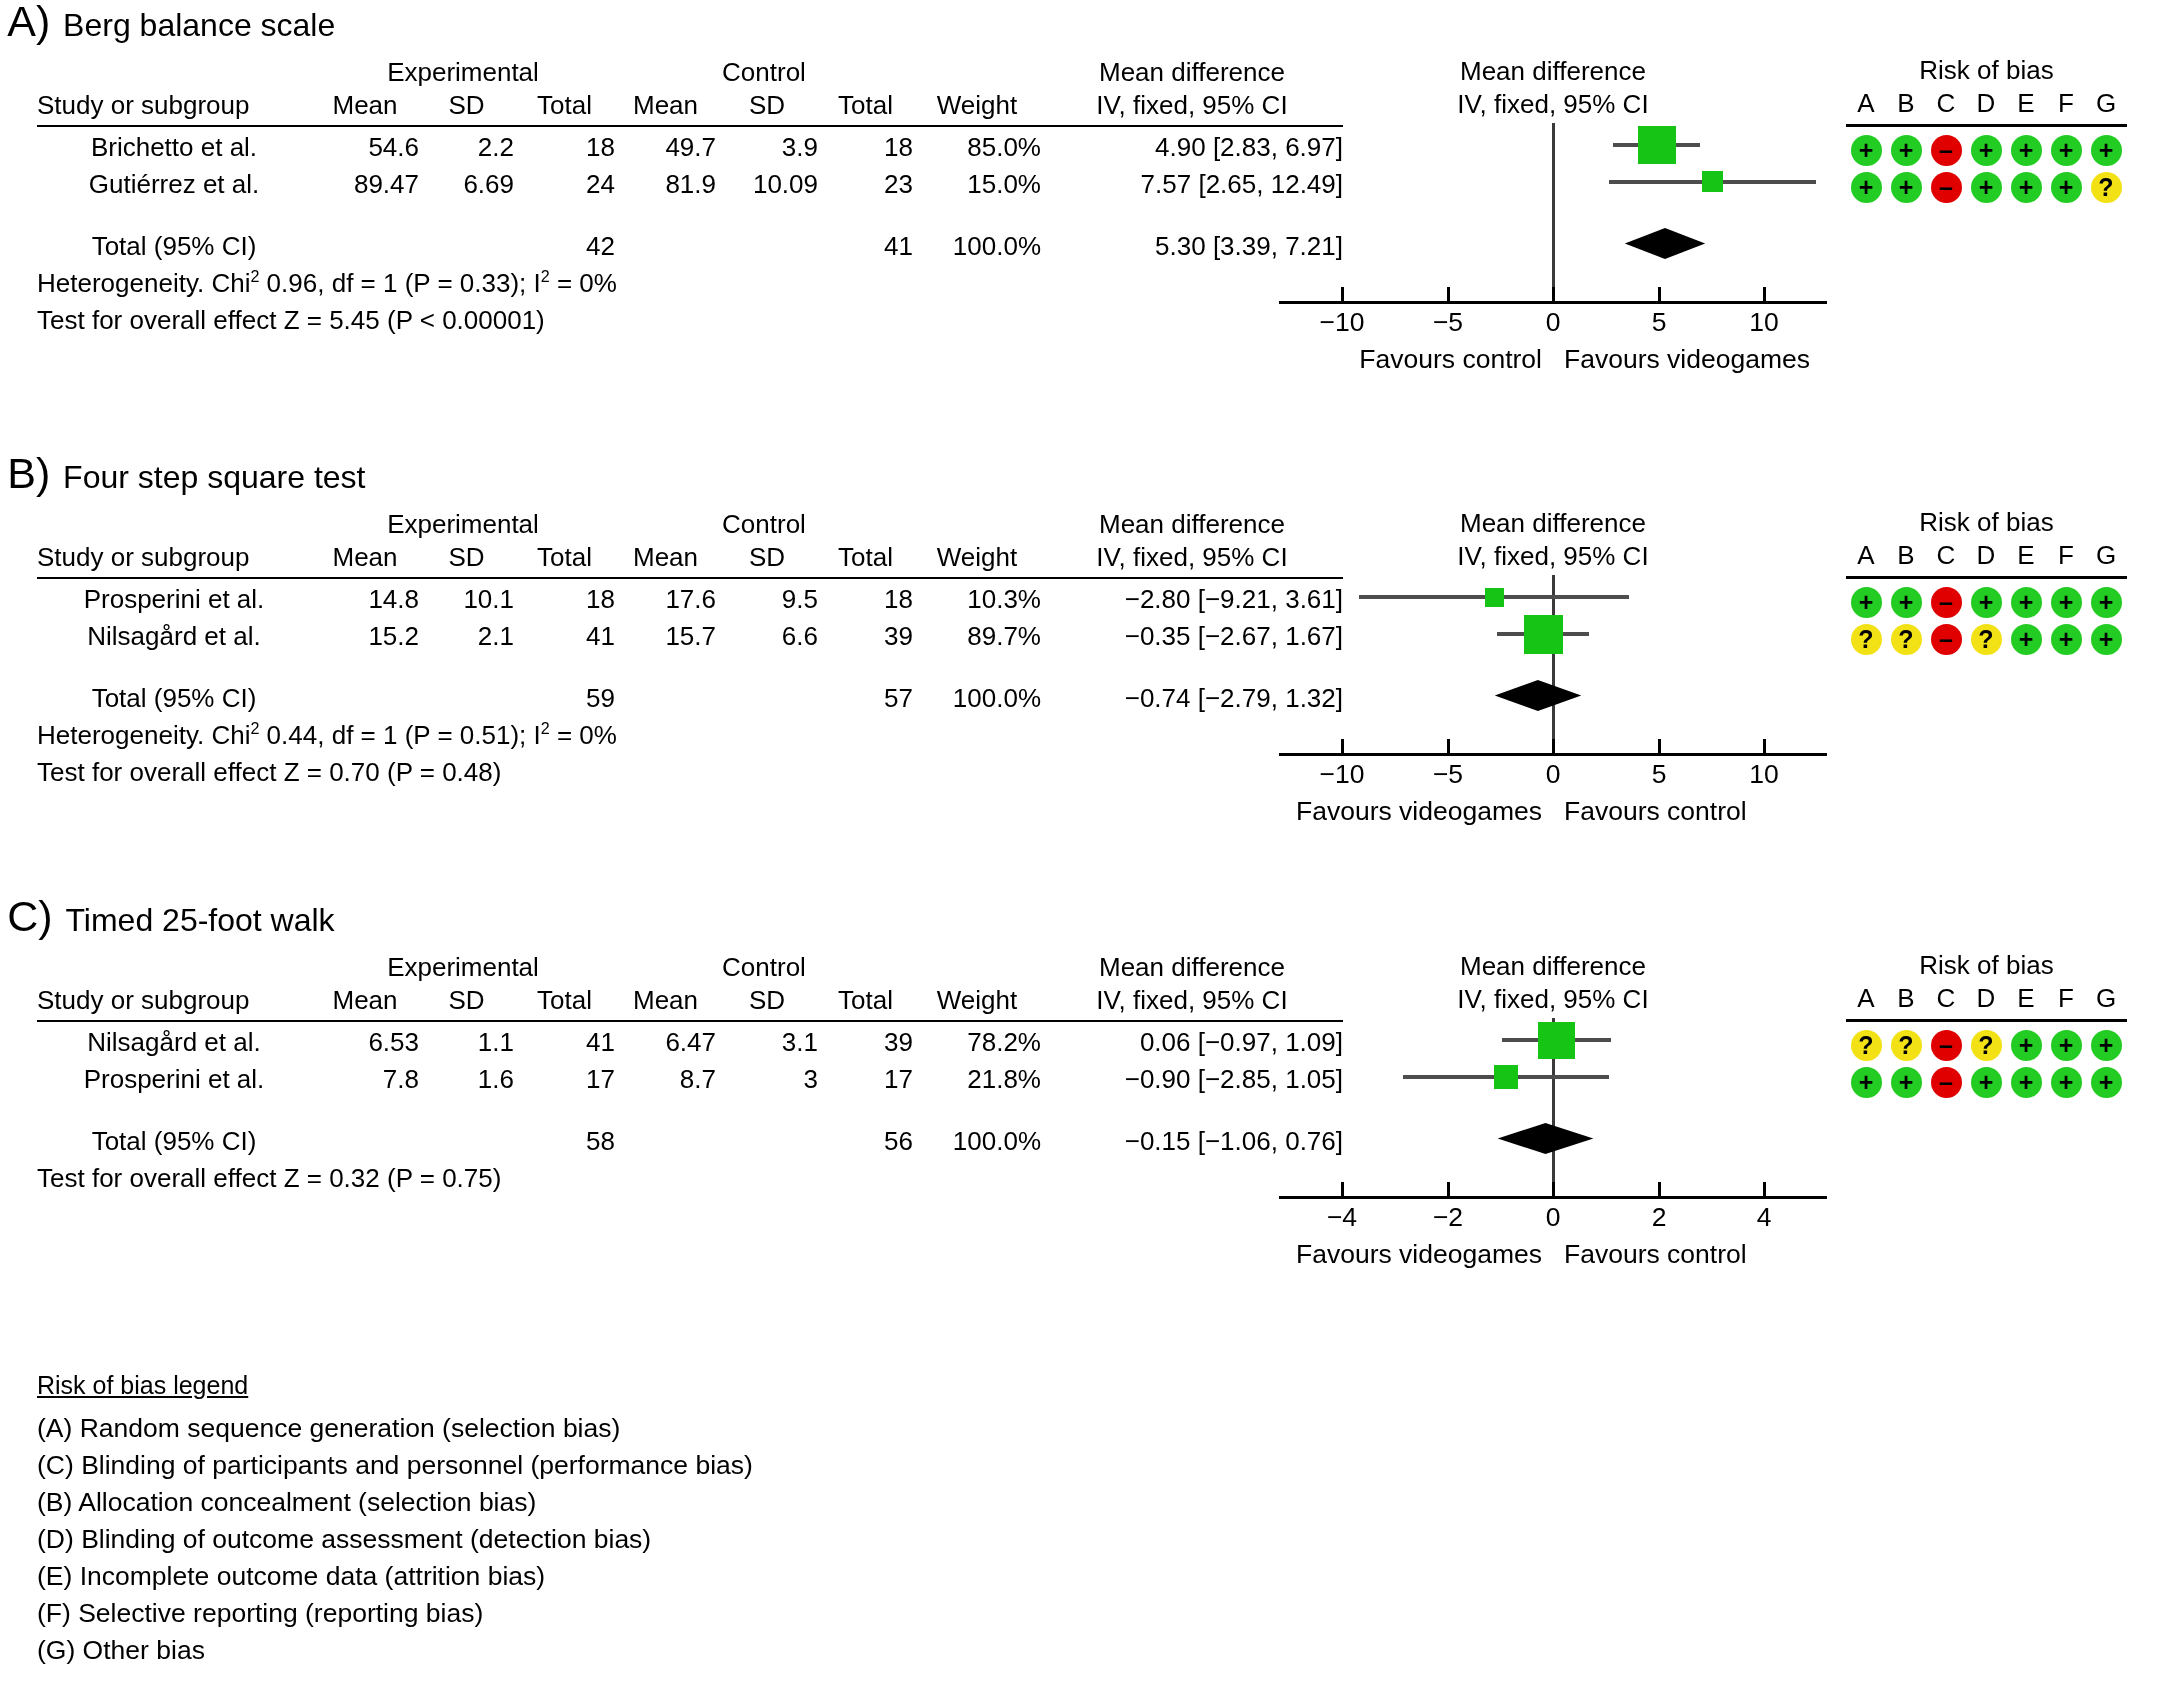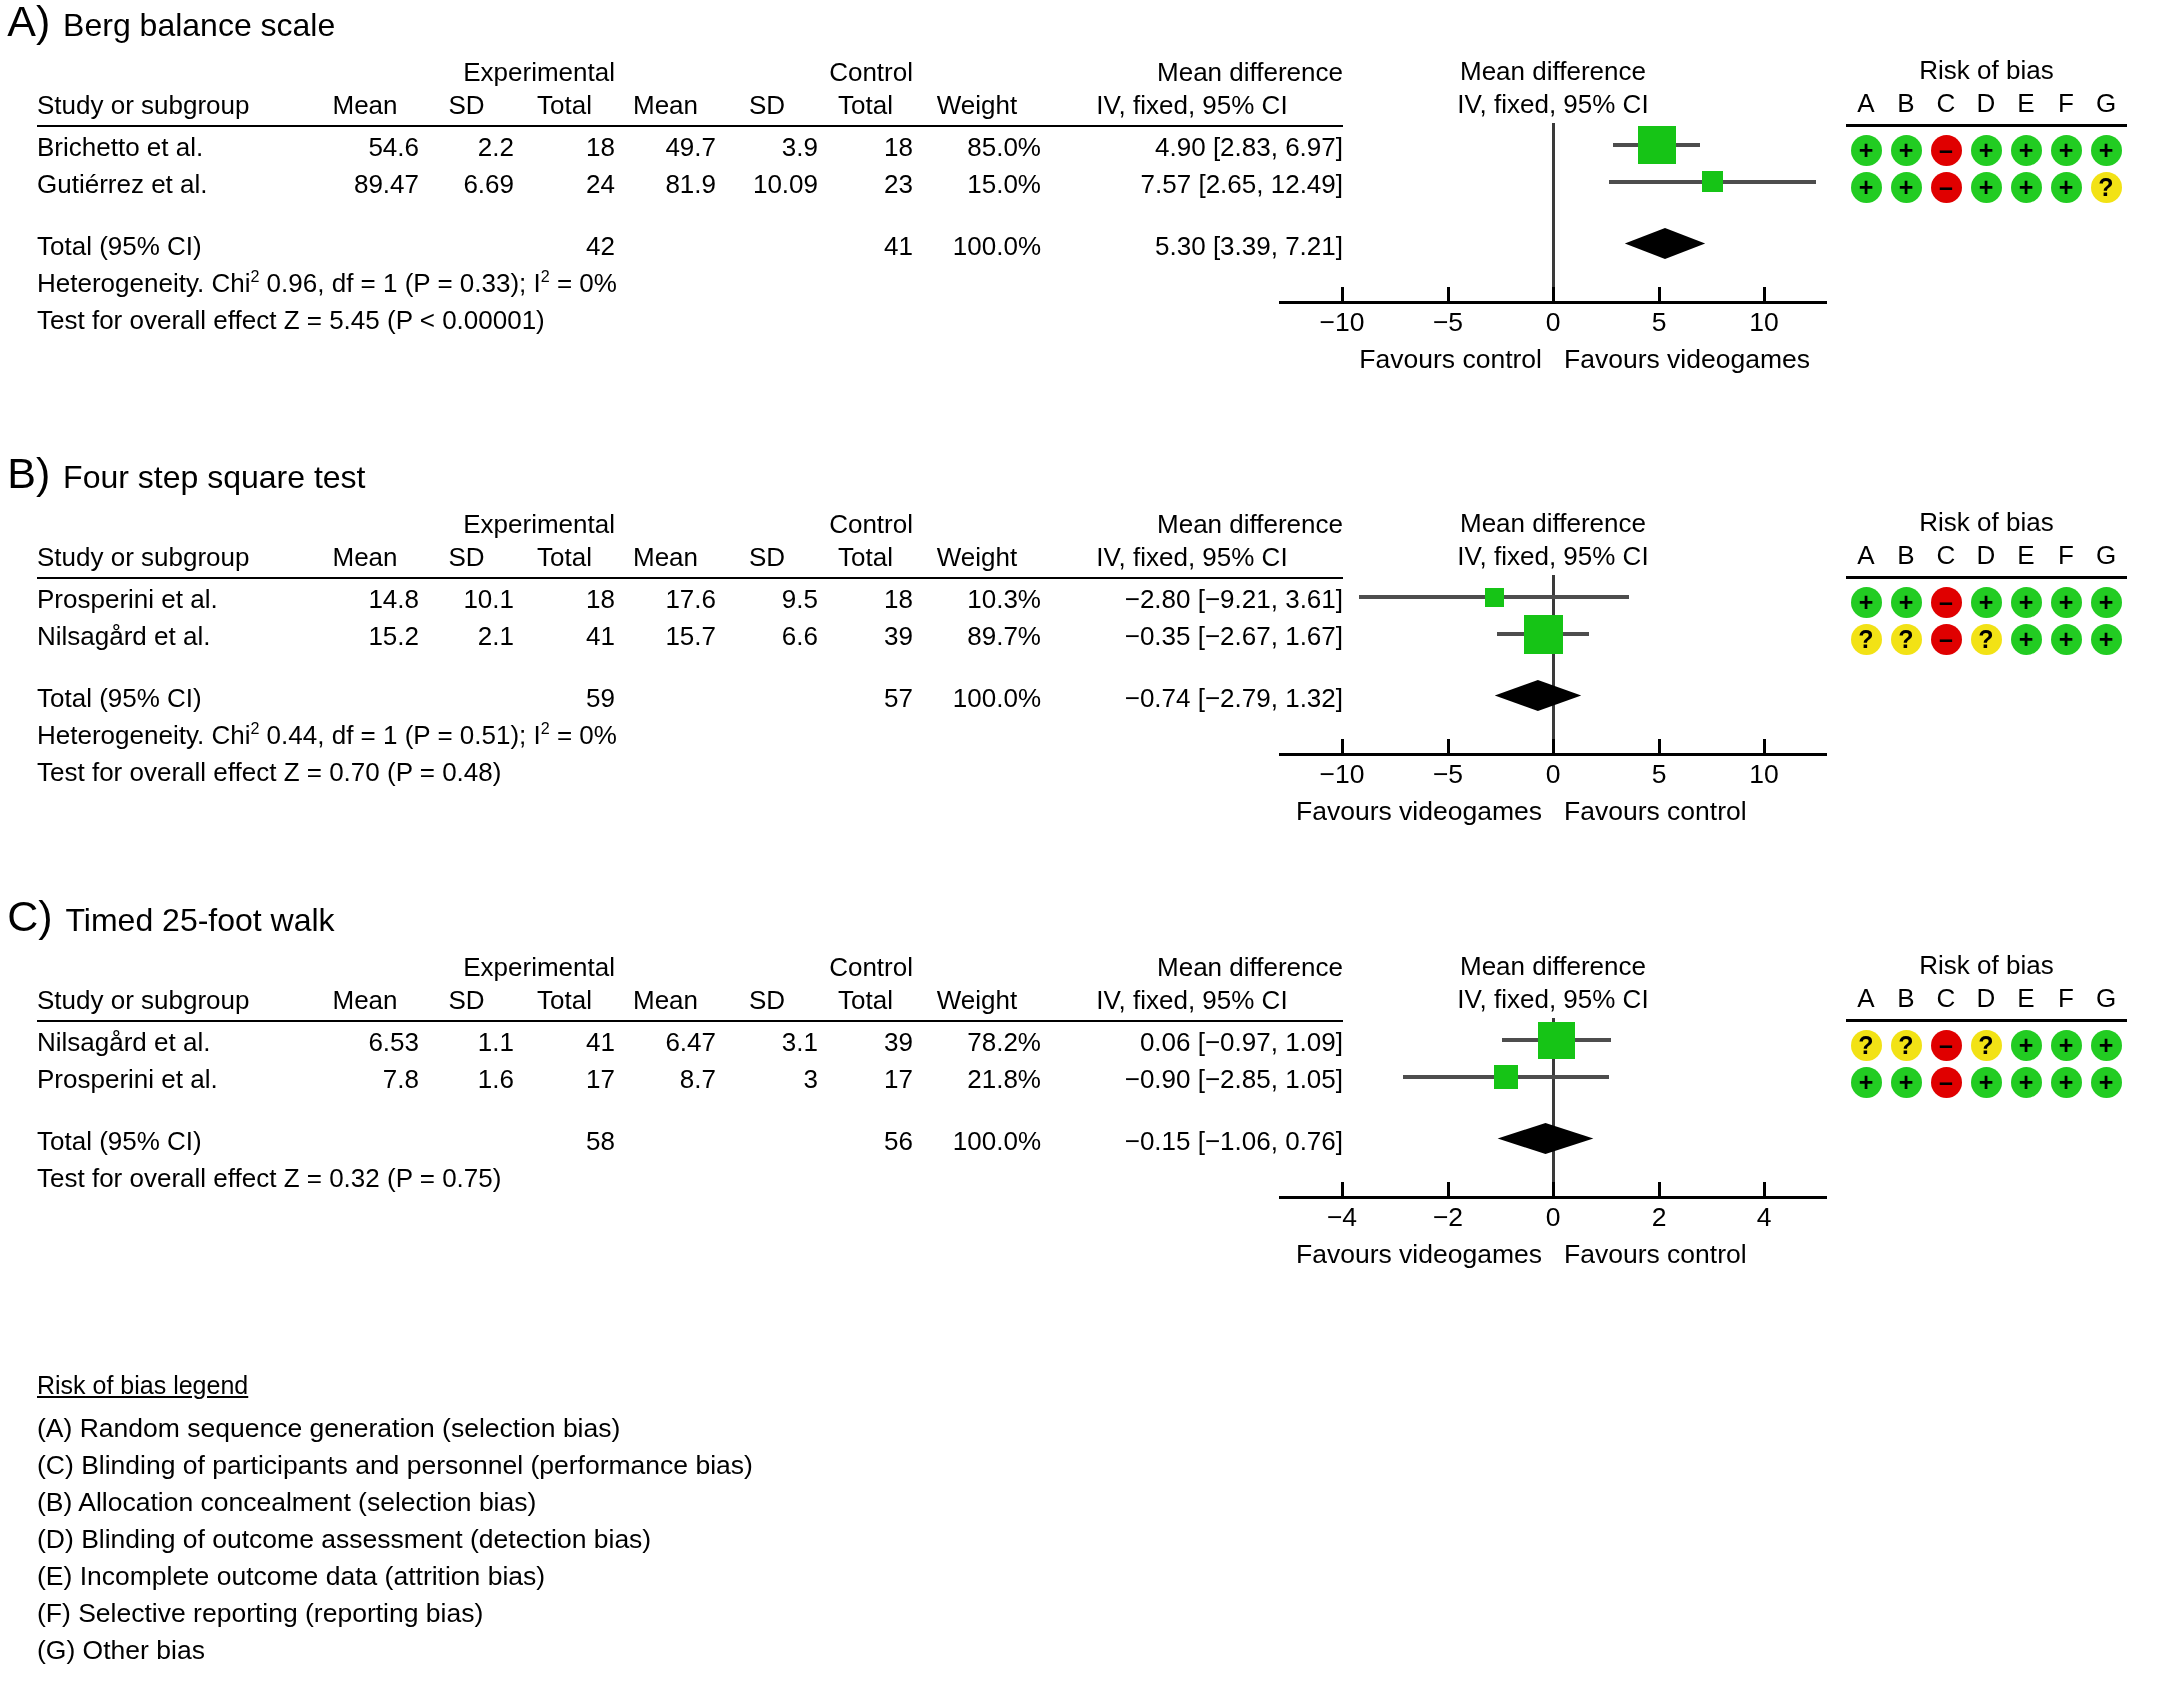--- a/index.html
+++ b/index.html
@@ -38,25 +38,25 @@
     font-size: 26px;
     table-layout: fixed;
   }
   table.ftable td, table.ftable th {
     padding: 0;
     font-weight: 400;
     white-space: nowrap;
     vertical-align: bottom;
     height: 33px;
   }
-  .grp-head { text-align: right; font-size: 26px; padding-bottom: 1.8px;}
+  .grp-head { text-align: center; font-size: 26px; padding-bottom: 1.8px;}
   .col-head { text-align: center; font-size: 26px; padding-bottom: 2.7px;}
   .col-head.left { text-align: left; }
   .num { text-align: right; padding-right: 9.1px; }
-  .lbl { text-align: left; padding-left: 7.3px; margin-left: 11px; }
+  .lbl { text-align: center; padding-left: 7.3px; margin-left: 11px; }
   .ci  { text-align: right; padding-right: 7.3px; }
 
   tr.rule-row td {
     border-bottom: 2.7px solid #000;
     height: 4.6px;
   }
   tr.data-row td { height: 37px; }
   tr.gap-row td { height: 24px; }
   tr.total-row td { height: 38px; }
   tr.het-row td { height: 37px; text-align: left; }

